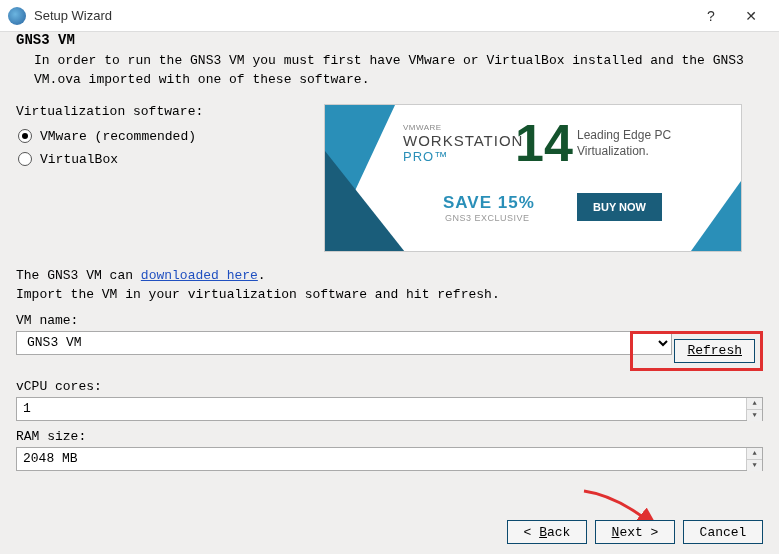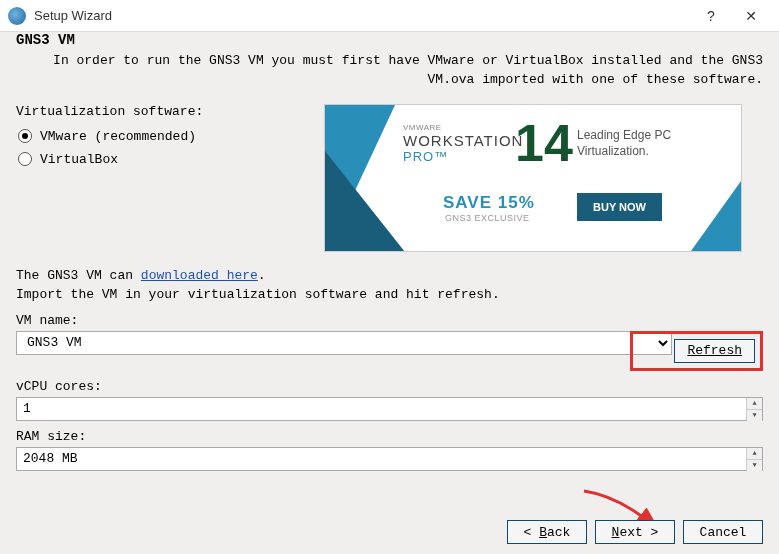--- a/index.html
+++ b/index.html
@@ -46,21 +46,20 @@
   }
   .heading {
     font-weight: bold;
     font-size: 14px;
     margin-bottom: 4px;
   }
   .desc {
     padding-left: 18px;
     line-height: 1.45;
     margin-bottom: 14px;
-    text-align: right;
   }
   .upper {
     display: flex;
     gap: 28px;
     margin-bottom: 14px;
   }
   .left-col { flex: 0 0 280px; }
   .section-label { margin-bottom: 6px; }
   .radio-row {
     display: flex;

